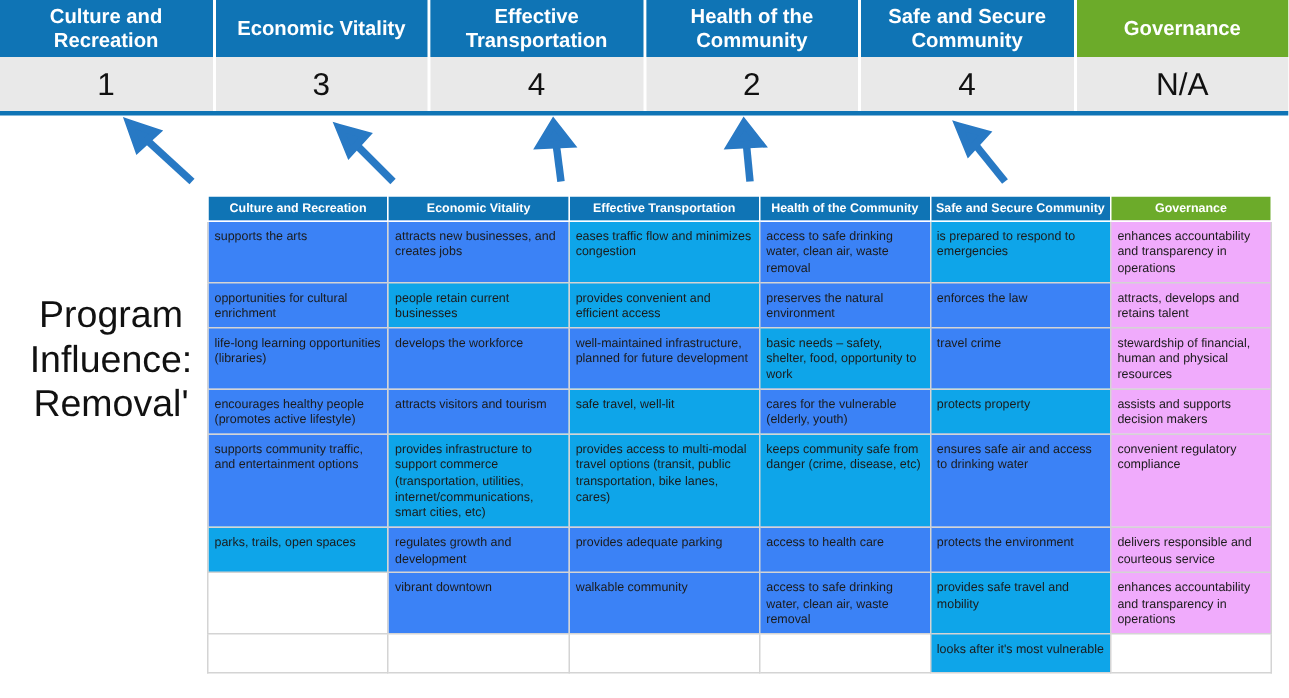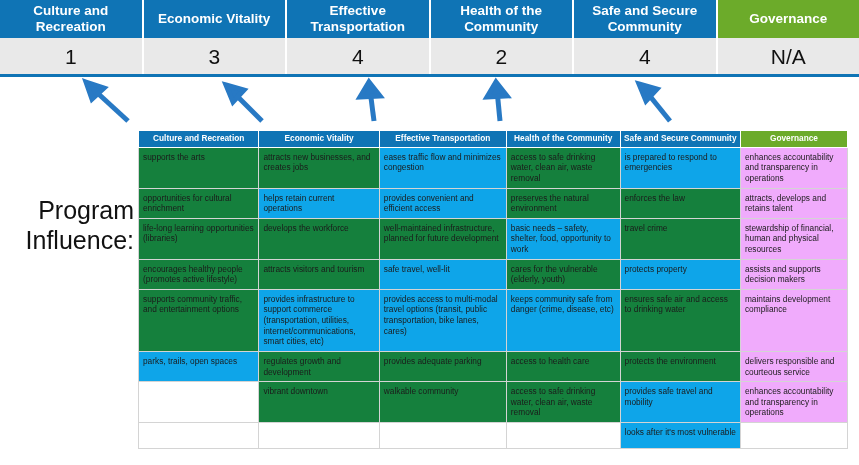--- a/index.html
+++ b/index.html
@@ -86,21 +86,21 @@
 
   
   #left-caption {
     position: absolute;
     left: 14px;
     top: 196px;
     width: 120px;
     font-size: 25px;
     color: #111111;
     line-height: 1.18;
-    text-align: right;
+    text-align: center;
   }
 
   
   #matrix {
     position: absolute;
     left: 138px;
     top: 130px;
     width: 710px;
     border-collapse: collapse;
     table-layout: fixed;
@@ -119,21 +119,21 @@
     vertical-align: middle;
   }
   #matrix th.gov-head {
     background: #6cab2a;
   }
   #matrix td {
     border: 1px solid #d4d4d4;
     vertical-align: top;
     padding: 4px 4px;
     line-height: 1.28;
-    background: #15803d;
+    background: #3b82f6;
     height: 17px;
   }
   #matrix td.hl {
     background: #0ea5e9;
   }
   #matrix td.gray {
     background: #f0abfc;
   }
   #matrix td.blank {
     background: #ffffff;
@@ -172,20 +172,21 @@
     <line x1="500" y1="45" x2="497" y2="14"></line>
     <polygon points="496,6 507,20 487,21"></polygon>
     <line x1="670" y1="45" x2="645" y2="14"></line>
     <polygon points="639,8 657,13 646,25"></polygon>
   </g>
 </svg>
 
 <div id="left-caption">
   <div>Program</div>
   <div>Influence:</div>
+  <div>Removal'</div>
 </div>
 
 <table id="matrix">
   <thead>
     <tr>
         <th style="width: 17%;">Culture and Recreation</th>
         <th style="width: 17%;">Economic Vitality</th>
         <th style="width: 18%;">Effective Transportation</th>
         <th style="width: 16%;">Health of the Community</th>
         <th style="width: 17%;">Safe and Secure Community</th>
@@ -196,21 +197,21 @@
       <tr>
         <td>supports the arts</td>
         <td>attracts new businesses, and creates jobs</td>
         <td class="hl">eases traffic flow and minimizes congestion</td>
         <td>access to safe drinking water, clean air, waste removal</td>
         <td class="hl">is prepared to respond to emergencies</td>
         <td class="gray">enhances accountability and transparency in operations</td>
       </tr>
       <tr>
         <td>opportunities for cultural enrichment</td>
-        <td class="hl">helps retain current operations</td>
+        <td class="hl">people retain current businesses</td>
         <td class="hl">provides convenient and efficient access</td>
         <td>preserves the natural environment</td>
         <td>enforces the law</td>
         <td class="gray">attracts, develops and retains talent</td>
       </tr>
       <tr>
         <td>life-long learning opportunities (libraries)</td>
         <td>develops the workforce</td>
         <td>well-maintained infrastructure, planned for future development</td>
         <td class="hl">basic needs – safety, shelter, food, opportunity to work</td>
@@ -224,21 +225,21 @@
         <td>cares for the vulnerable (elderly, youth)</td>
         <td class="hl">protects property</td>
         <td class="gray">assists and supports decision makers</td>
       </tr>
       <tr>
         <td>supports community traffic, and entertainment options</td>
         <td class="hl">provides infrastructure to support commerce (transportation, utilities, internet/communications, smart cities, etc)</td>
         <td class="hl">provides access to multi-modal travel options (transit, public transportation, bike lanes, cares)</td>
         <td class="hl">keeps community safe from danger (crime, disease, etc)</td>
         <td>ensures safe air and access to drinking water</td>
-        <td class="gray">maintains development compliance</td>
+        <td class="gray">convenient regulatory compliance</td>
       </tr>
       <tr>
         <td class="hl">parks, trails, open spaces</td>
         <td>regulates growth and development</td>
         <td>provides adequate parking</td>
         <td>access to health care</td>
         <td>protects the environment</td>
         <td class="gray">delivers responsible and courteous service</td>
       </tr>
       <tr>

